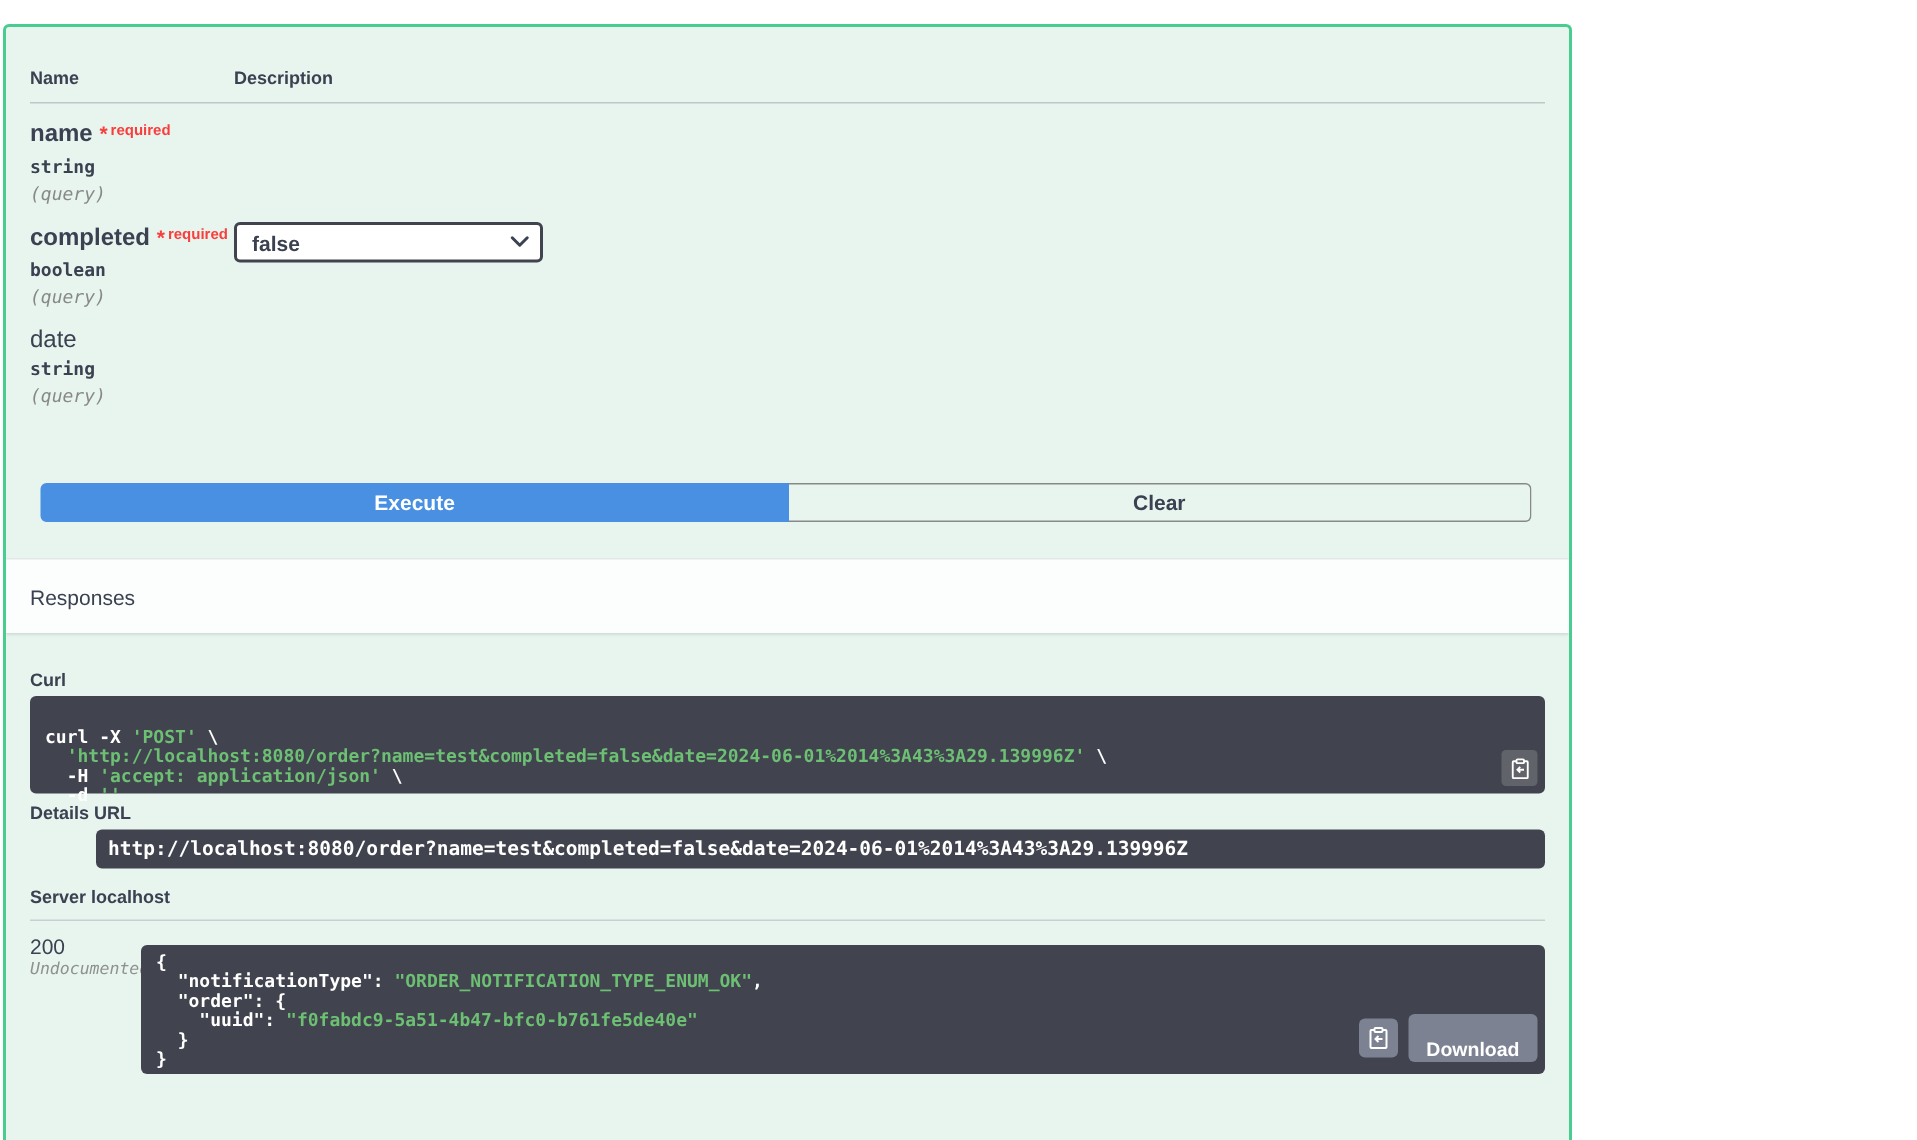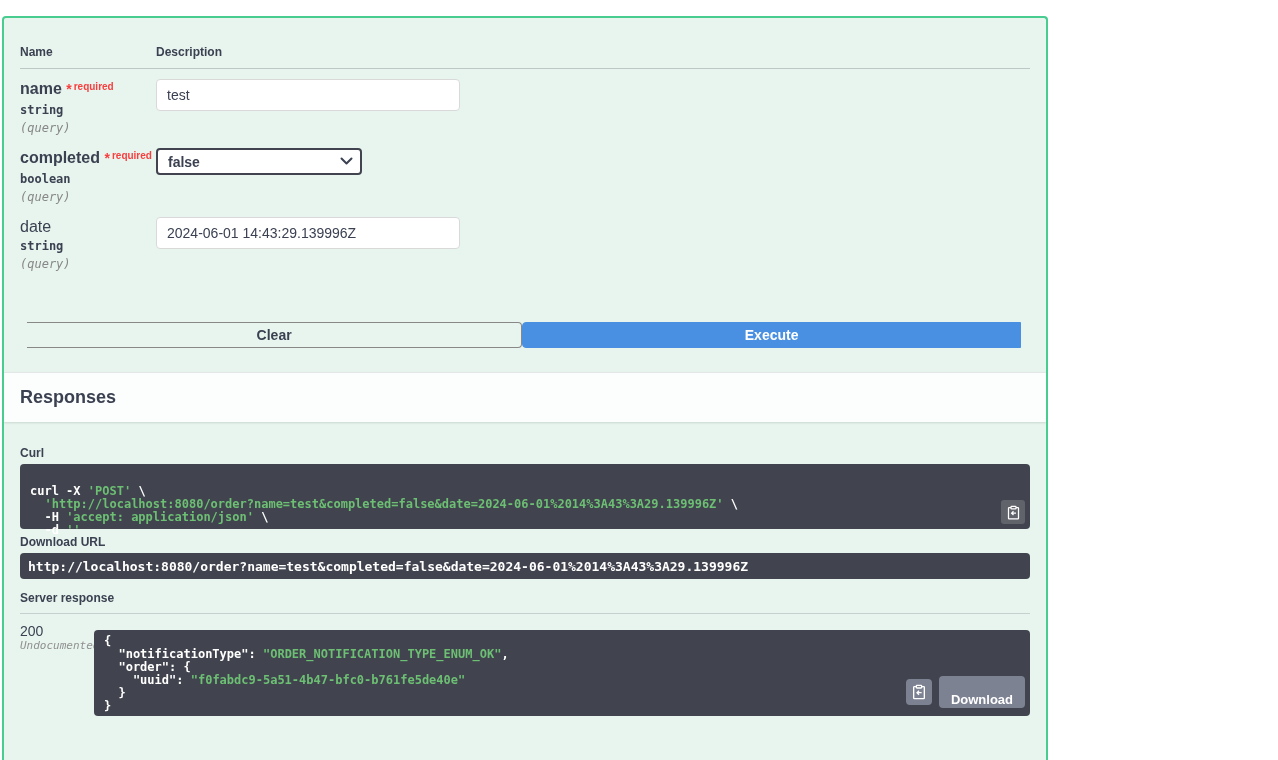--- a/index.html
+++ b/index.html
@@ -54,35 +54,35 @@
     color:#3b4151; border-radius:0 4px 4px 0;
   }
 
   
   .responses-header {
     margin-top:24px; height:50px; background:rgba(255,255,255,.85);
     border-top:1px solid rgba(59,65,81,.12);
     box-shadow:0 1px 2px rgba(0,0,0,.12);
     display:flex; align-items:center; padding:0 16px;
   }
-  .responses-header h4 { font-size:18px; font-weight:bold; }
+  .responses-header h4 { font-size:14px; font-weight:normal; }
 
   .responses-content { padding:24px 16px 0 16px;border-radius:29px; }
   .small-label { font-size:12px; font-weight:bold; line-height:14px; }
 
   .codeblock {
     position:relative; background:#41444e; border-radius:4px; color:#fff;
     font-family:"DejaVu Sans Mono", monospace; font-size:12px; font-weight:bold;
   }
   .curl-block { margin-top:4px; height:65px; padding:21px 10px; }
   .code-line { white-space:pre; line-height:13px; }
   .str { color:#6cbf73; }
 
   .url-label { margin-top:6px; }
-  .url-block { margin-top:4px; height:26px; display:flex; align-items:center; padding:0 8px; font-size:13px; }
+  .url-block { margin-top:4px; height:26px; display:flex; align-items:center; padding:0 8px; font-size:13px;margin-left:44px; }
 
   .server-label { margin-top:12px; }
 
   .resp-thead { display:flex; margin-top:11px; align-items:flex-end; }
   .col-code-h { width:74px; font-size:15px; font-weight:bold; }
   .col-details-h { font-size:13px; font-weight:bold; }
   .resp-divider { border-bottom:1px solid rgba(59,65,81,.2); margin-top:8px; }
 
   .resp-row { display:flex; padding-top:9px; }
   .col-code { width:74px; }
@@ -117,23 +117,20 @@
       <div class="th">Description</div>
     </div>
     <div class="divider"></div>
 
     <div class="param-row">
       <div class="param-left">
         <div class="p-name"><span>name</span> <span class="req-star">*</span><span class="req-label">required</span></div>
         <div class="p-type">string</div>
         <div class="p-in">(query)</div>
       </div>
-      <div>
-        <input class="p-input" value="test" style="">
-      </div>
     </div>
 
     <div class="param-row">
       <div class="param-left">
         <div class="p-name"><span>completed</span> <span class="req-star">*</span><span class="req-label">required</span></div>
         <div class="p-type">boolean</div>
         <div class="p-in">(query)</div>
       </div>
       <div class="p-select-wrap">
         <select class="p-select">
@@ -144,28 +141,25 @@
         </svg>
       </div>
     </div>
 
     <div class="param-row">
       <div class="param-left">
         <div class="p-name not-required">date</div>
         <div class="p-type">string</div>
         <div class="p-in">(query)</div>
       </div>
-      <div>
-        <input class="p-input" value="2024-06-01 14:43:29.139996Z" style="">
-      </div>
     </div>
 
     <div class="execute-wrapper">
+      <button class="btn btn-execute">Execute</button>
       <button class="btn btn-clear">Clear</button>
-      <button class="btn btn-execute">Execute</button>
     </div>
   </div>
 
   <div class="responses-header">
     <h4>Responses</h4>
   </div>
 
   <div class="responses-content">
 
     <div class="small-label">Curl</div>
@@ -176,26 +170,26 @@
       <div class="code-line"><span>  -d </span><span class="str">''</span><span></span></div>
       <button class="icon-btn curl-copy">
         <svg width="15" height="15" viewBox="0 0 24 24">
           <rect x="8" y="2" width="8" height="4" rx="1" fill="none" stroke="#ffffff" stroke-width="2"></rect>
           <path d="M16 4h3a1 1 0 0 1 1 1v16a1 1 0 0 1-1 1H5a1 1 0 0 1-1-1V5a1 1 0 0 1 1-1h3" fill="none" stroke="#ffffff" stroke-width="2"></path>
           <path d="M16 13H9 M12 10l-3 3 3 3" fill="none" stroke="#ffffff" stroke-width="2"></path>
         </svg>
       </button>
     </div>
 
-    <div class="small-label url-label">Download URL</div>
+    <div class="small-label url-label">Details URL</div>
     <div class="codeblock url-block">
       <span>http://localhost:8080/order?name=test&amp;completed=false&amp;date=2024-06-01%2014%3A43%3A29.139996Z</span>
     </div>
 
-    <div class="small-label server-label">Server response</div>
+    <div class="small-label server-label">Server localhost</div>
 
     <div class="resp-divider"></div>
 
     <div class="resp-row">
       <div class="col-code">
         <div class="code-val">200</div>
         <div class="code-note">Undocumented</div>
       </div>
       <div class="col-details">
         <div class="codeblock body-block">

